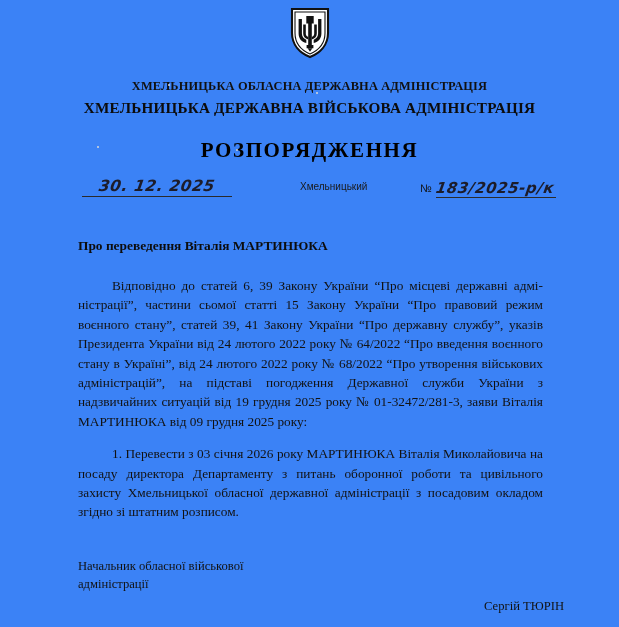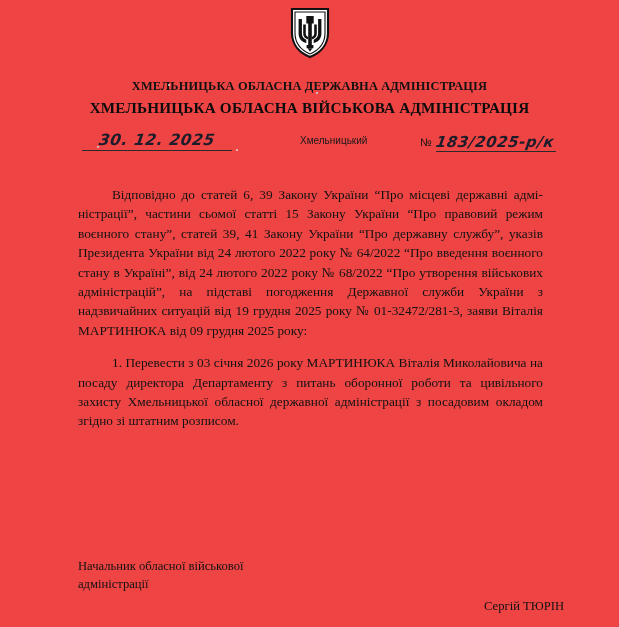--- a/index.html
+++ b/index.html
@@ -15,21 +15,21 @@
     font-family: "Liberation Serif", "DejaVu Serif", serif;
     color: #111111;
     position: relative;
   }
 
   .page {
     width: 619px;
     height: 627px;
     position: relative;
     box-sizing: border-box;
-    background: #ef4444;
+    background: #3b82f6;
   }
 
   
   .emblem-wrap {
     width: 100%;
     display: flex;
     justify-content: center;
     padding-top: 7px;
   }
   .emblem {
@@ -220,43 +220,45 @@
 
       <path d="M28.8 17.5 h-2.6 v9.2 c0 1.6 -.9 2.6 -2.4 3.1 v2.6 c3.4 -.7 5 -2.9 5 -5.9 z" fill="#111111"></path>
 
       <path d="M18.6 38 h6.8 v3.2 h-6.8 z" fill="#111111"></path>
       <path d="M19.6 41.2 h4.8 l-2.4 3.6 z" fill="#111111"></path>
     </svg>
   </div>
 
   <div class="org-block">
     <div class="org-line-1">ХМЕЛЬНИЦЬКА ОБЛАСНА ДЕРЖАВНА АДМІНІСТРАЦІЯ</div>
-    <div class="org-line-2">ХМЕЛЬНИЦЬКА ОБЛАСНА ВІЙСЬКОВА АДМІНІСТРАЦІЯ</div>
-  </div>
-
+    <div class="org-line-2">ХМЕЛЬНИЦЬКА ДЕРЖАВНА ВІЙСЬКОВА АДМІНІСТРАЦІЯ</div>
+  </div>
+
+  <div class="doc-title">РОЗПОРЯДЖЕННЯ</div>
 
   <div class="meta-row">
 
     <div class="meta-date">
       <span class="hand">30. 12. 2025</span>
       <span class="rule"></span>
     </div>
 
     <div class="meta-city">Хмельницький</div>
 
     <div class="meta-num">
       <span class="no-sign">№</span>
       <span class="numwrap">
         <span class="hand">183/2025-р/к</span>
         <span class="rule"></span>
       </span>
     </div>
 
   </div>
 
+  <div class="subject">Про переведення Віталія МАРТИНЮКА</div>
 
   <div class="body">
     <p class="para">Відповідно до статей 6, 39 Закону України “Про місцеві державні адмі­ністрації”, частини сьомої статті 15 Закону України “Про правовий режим воєнного стану”, статей 39, 41 Закону України “Про державну службу”, указів Президента України від 24 лютого 2022 року № 64/2022 “Про введення воєн­ного стану в Україні”, від 24 лютого 2022 року № 68/2022 “Про утворення військових адміністрацій”, на підставі погодження Державної служби України з надзвичайних ситуацій від 19 грудня 2025 року № 01-32472/281-3, заяви Віталія МАРТИНЮКА від 09 грудня 2025 року:</p>
     <p class="para tight">1. Перевести з 03 січня 2026 року МАРТИНЮКА Віталія Миколайовича на посаду директора Департаменту з питань оборонної роботи та цивільного захисту Хмельницької обласної державної адміністрації з посадовим окладом згідно зі штатним розписом.</p>
   </div>
 
   <div class="sign-row">
     <div class="sign-title">
       <div>Начальник обласної військової</div>
       <div>адміністрації</div>

